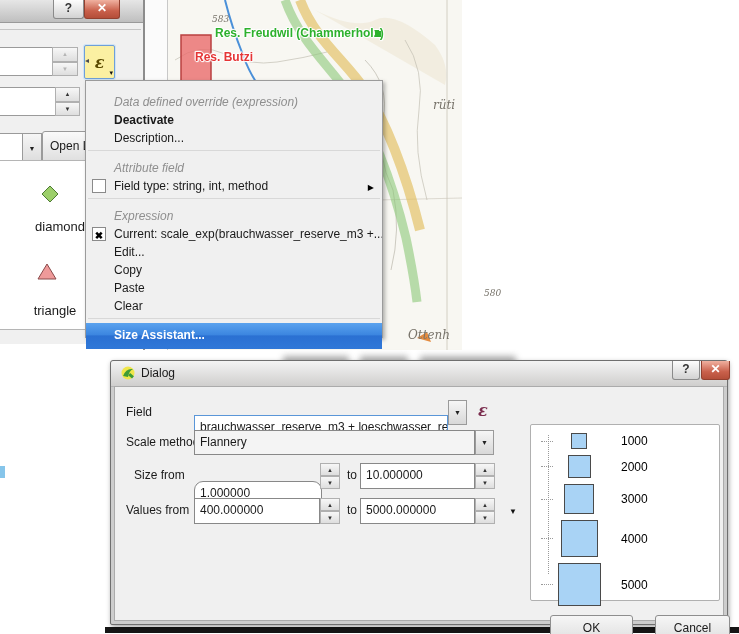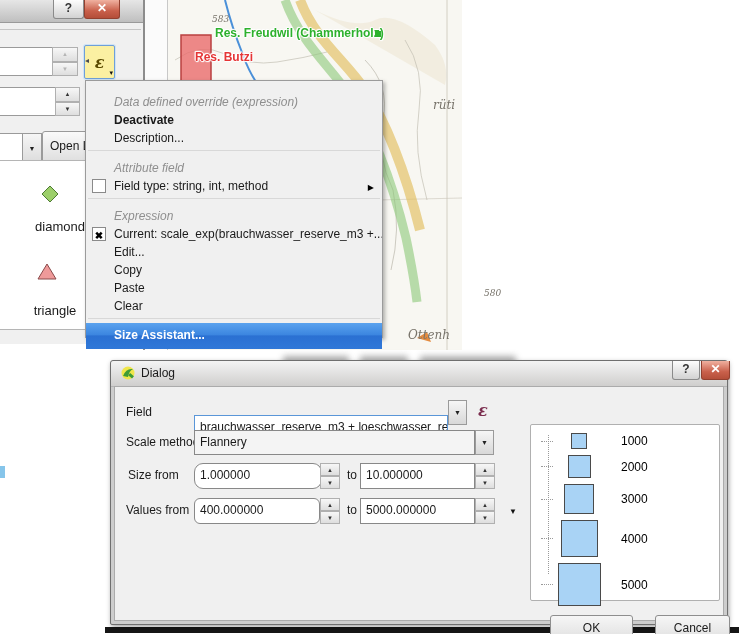--- a/index.html
+++ b/index.html
@@ -329,35 +329,35 @@
 
       <span class="frm-label" style="left:11px;top:18px;">Field</span>
       <div class="inputbox focus" style="left:79px;top:28px;width:254px;height:25px;">brauchwasser_reserve_m3 + loeschwasser_re</div>
       <div class="combo-arrow-btn" style="left:333px;top:13px;height:25px;">▼</div>
       <span class="eps-flat" style="left:363px;top:14px;">ε</span>
 
       <span class="frm-label" style="left:11px;top:48px;">Scale method</span>
       <div class="inputbox" style="left:79px;top:43px;width:281px;height:25px;background:#f4f4f4;">Flannery</div>
       <div class="combo-arrow-btn" style="left:360px;top:43px;height:25px;">▼</div>
 
-      <span class="frm-label" style="left:13px;top:81px;">Size from</span>
-      <div class="inputbox" style="left:79px;top:76px;width:128px;height:26px;border-radius:9px;">1.000000</div>
+      <span class="frm-label" style="left:19px;top:81px;">Size from</span>
+      <div class="inputbox" style="left:79px;top:94px;width:128px;height:26px;border-radius:9px;">1.000000</div>
       <div class="spincol dlg-spincol" style="left:205px;top:76px;height:26px;position:absolute;">
         <div class="spinbtn">▲</div>
         <div class="spinbtn">▼</div>
       </div>
       <span class="frm-label" style="left:232px;top:81px;">to</span>
       <div class="inputbox" style="left:245px;top:76px;width:115px;height:26px;">10.000000</div>
       <div class="spincol dlg-spincol" style="left:360px;top:76px;height:26px;position:absolute;">
         <div class="spinbtn">▲</div>
         <div class="spinbtn">▼</div>
       </div>
 
       <span class="frm-label" style="left:11px;top:116px;">Values from</span>
-      <div class="inputbox" style="left:79px;top:111px;width:126px;height:26px;border-radius:6px;">400.000000</div>
+      <div class="inputbox" style="left:79px;top:111px;width:126px;height:26px;">400.000000</div>
       <div class="spincol dlg-spincol" style="left:205px;top:111px;height:26px;position:absolute;">
         <div class="spinbtn">▲</div>
         <div class="spinbtn">▼</div>
       </div>
       <span class="frm-label" style="left:232px;top:116px;">to</span>
       <div class="inputbox" style="left:245px;top:111px;width:115px;height:26px;">5000.000000</div>
       <div class="spincol dlg-spincol" style="left:360px;top:111px;height:26px;position:absolute;">
         <div class="spinbtn">▲</div>
         <div class="spinbtn">▼</div>
       </div>

